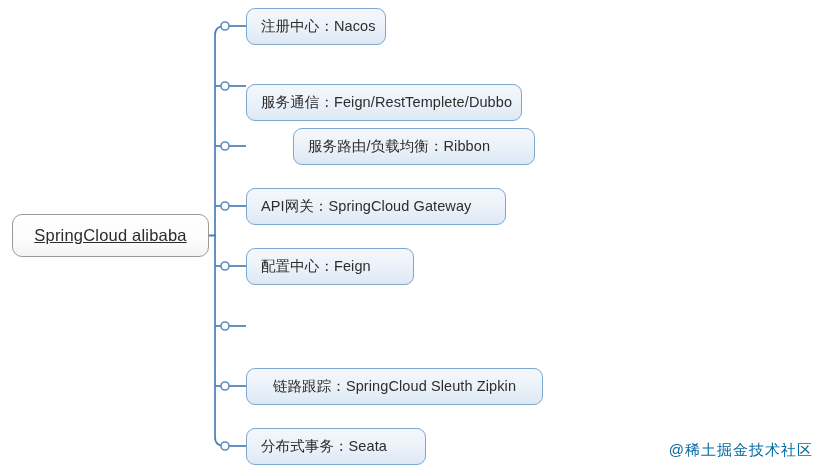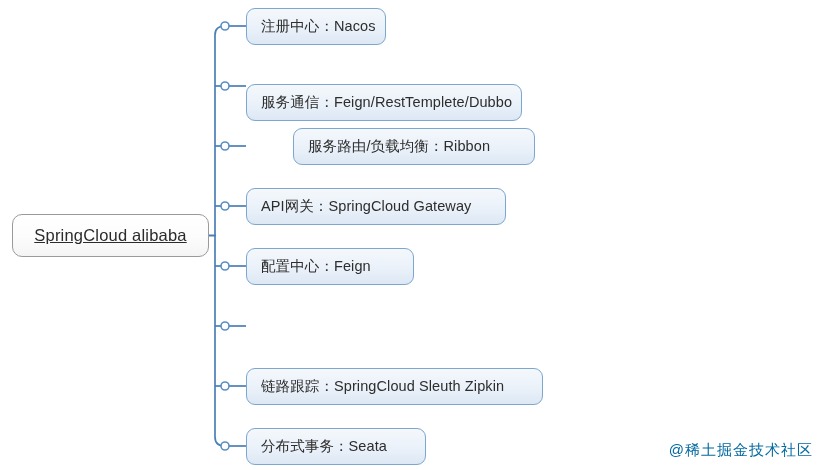--- a/index.html
+++ b/index.html
@@ -135,21 +135,21 @@
 
   <div class="node node-child" id="child-3" style="left: 246px; top: 188px; width: 260px; height: 37px;">
     <span class="label">API网关：SpringCloud Gateway</span>
   </div>
 
   <div class="node node-child" id="child-4" style="left: 246px; top: 248px; width: 168px; height: 37px;">
     <span class="label">配置中心：Feign</span>
   </div>
 
 
-  <div class="node node-child" id="child-6" style="left: 246px; top: 368px; width: 297px; height: 37px;">
+  <div class="node node-child" id="child-6" style="left: 246px; top: 368px; width: 297px; height: 37px; justify-content: center;">
     <span class="label">链路跟踪：SpringCloud Sleuth Zipkin</span>
   </div>
 
   <div class="node node-child" id="child-7" style="left: 246px; top: 428px; width: 180px; height: 37px;">
     <span class="label">分布式事务：Seata</span>
   </div>
 
   <div class="watermark">@稀土掘金技术社区</div>
 </div>
 

